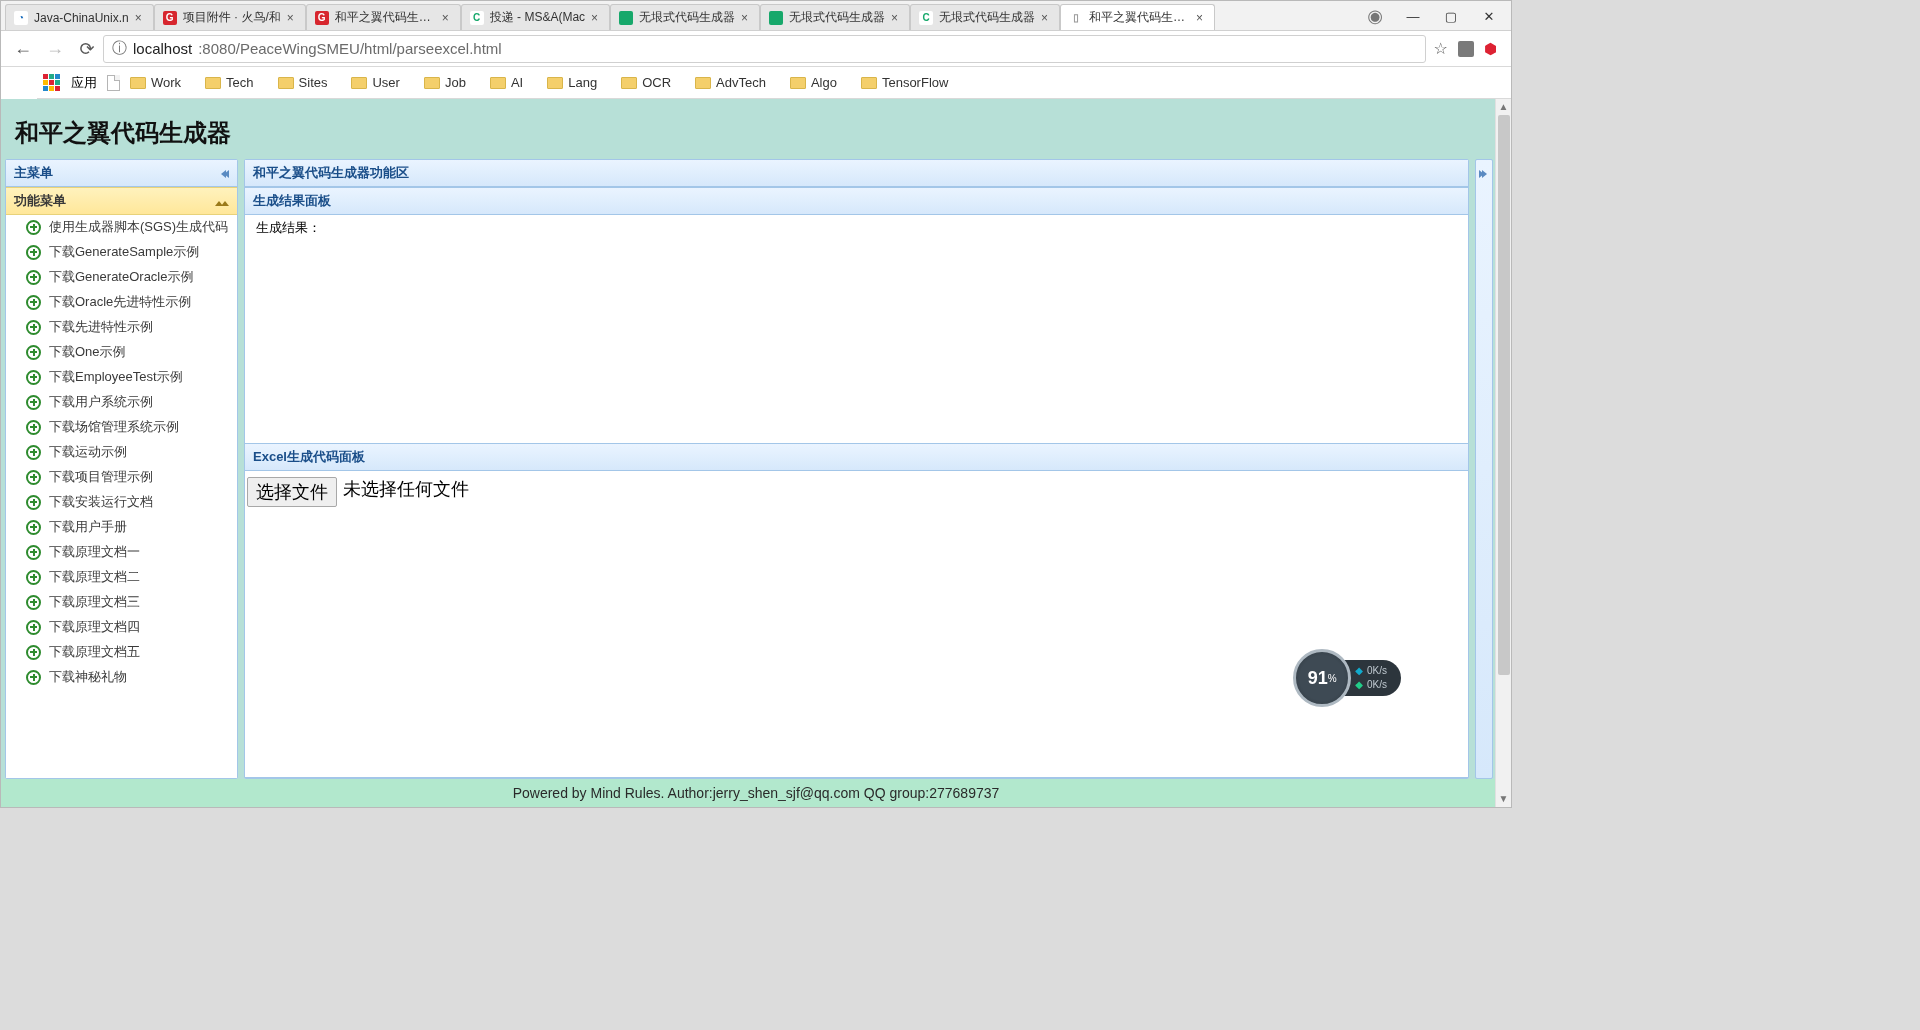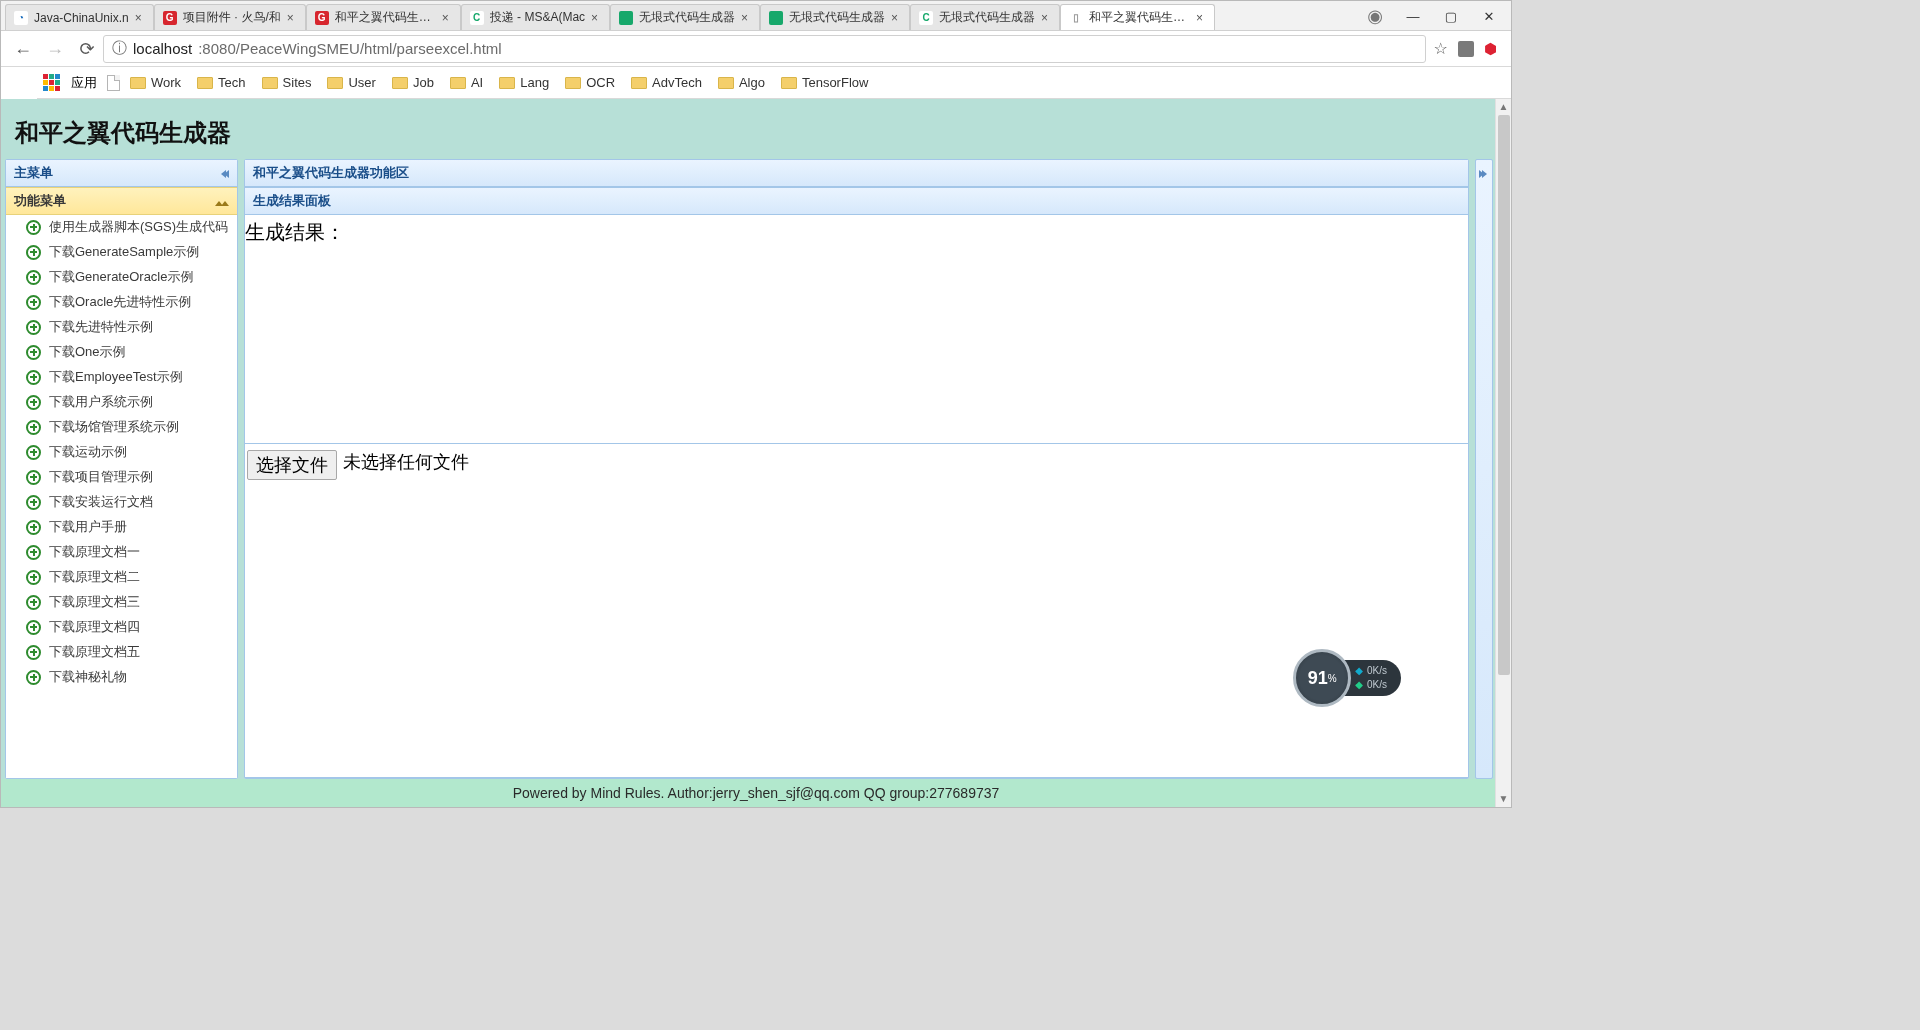--- a/index.html
+++ b/index.html
@@ -200,21 +200,21 @@
   .menu li .plus::after{ top:2px; bottom:2px; left:50%; width:2px; transform:translateX(-50%);}
 
   .mainarea {
     flex: 1;
     display: flex; flex-direction: column; gap: 0;
     min-width: 0;
   }
   .mainarea > .panel { flex: 0 0 auto; }
   .mainarea .sub { margin: 0; border-radius: 0; border-left: none; border-right: none;}
   .mainarea .sub + .sub { border-top: none; }
-  .result-body { height: 228px; padding: 4px 0; font-size: 20px; color: #000;}
+  .result-body { height: 228px; padding: 4px 11px; font-size: 13px; color: #000;}
   .excel-body { min-height: 270px; padding: 6px 2px;}
   .file-row { display:flex; gap:6px; }
   .filebtn {
     font-size: 18px;
     padding: 2px 8px;
     background: #efefef;
     border: 1px solid #a8a8a8;
     border-radius: 2px;
   }
   .filestatus { font-size: 18px; color:#000; }
@@ -340,21 +340,21 @@
         <span></span>
         <span></span>
         <span></span>
         <span></span>
         <span></span>
         <span></span>
         <span></span>
       </div>
     <span>应用</span>
     <span class="bm-page"></span>
-    <div id="bookmarks" style="display:flex;gap:16px;">
+    <div id="bookmarks" style="display:flex;gap:24px;">
         <span class="bm-folder">
           <span class="fld"></span>
           <span>Work</span>
         </span>
         <span class="bm-folder">
           <span class="fld"></span>
           <span>Tech</span>
         </span>
         <span class="bm-folder">
           <span class="fld"></span>
@@ -500,20 +500,23 @@
         </div>
         <div class="panel sub">
           <div class="panel-hd">
             <span>生成结果面板</span>
           </div>
           <div class="panel-bd result-body">
             <span>生成结果：</span>
           </div>
         </div>
         <div class="panel sub" style="flex:1;">
+          <div class="panel-hd">
+            <span>Excel生成代码面板</span>
+          </div>
           <div class="panel-bd excel-body">
             <div class="file-row">
               <button class="filebtn">选择文件</button>
               <span class="filestatus">未选择任何文件</span>
             </div>
           </div>
         </div>
       </div>
 
       <div class="right-handle">

